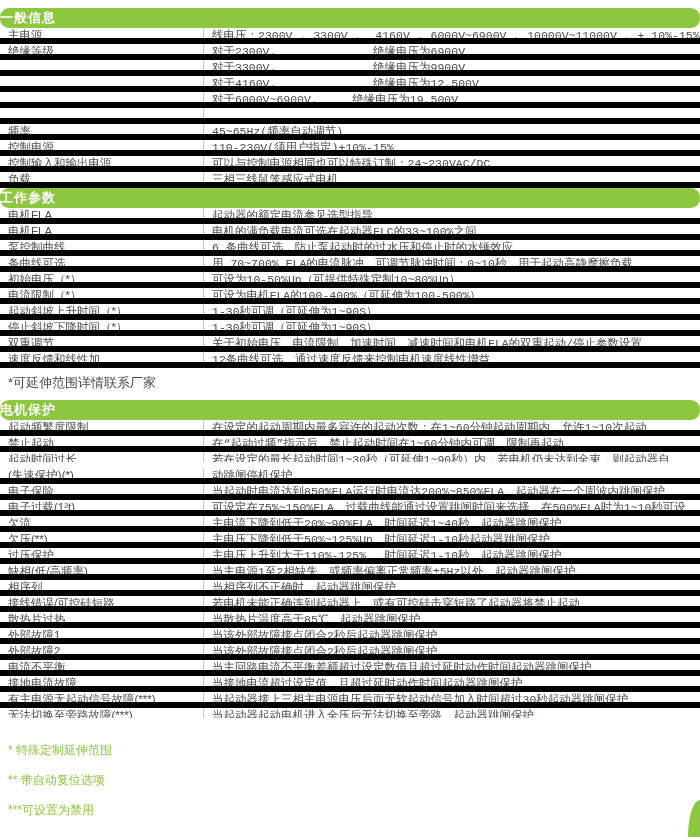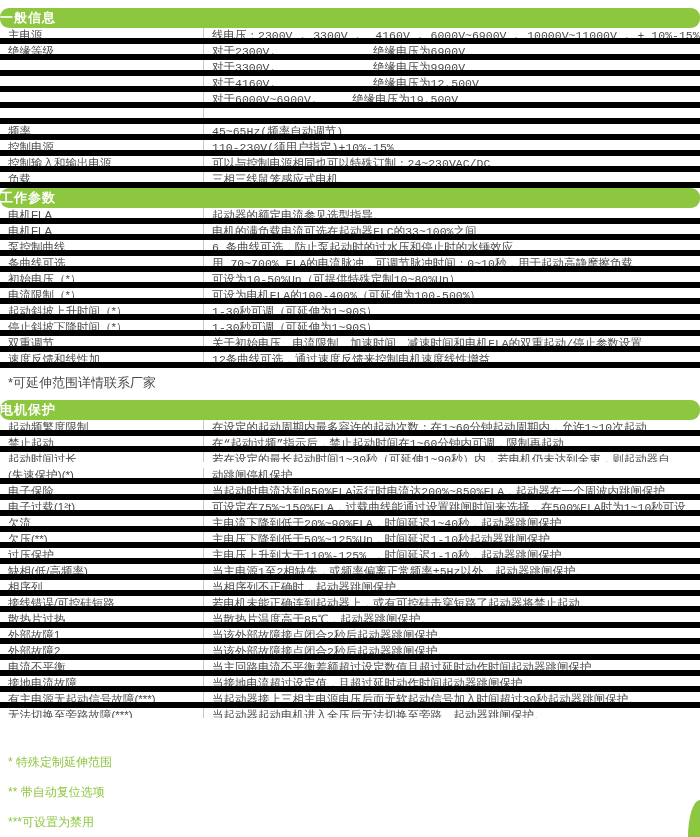--- a/index.html
+++ b/index.html
@@ -24,21 +24,21 @@
   }
   .label{
     flex:0 0 204px;width:204px;box-sizing:border-box;
     padding-left:8px;border-right:1px solid #c9c9c9;
   }
   .value{flex:1;padding-left:8px;font-family:Liberation Mono, monospace;}
   .mid-note{
     height:32px;box-sizing:border-box;padding:7px 0 0 8px;
     font-size:13px;line-height:15px;color:#4a4a4a;
   }
-  .footnotes{margin-top:30px;padding-left:8px;}
+  .footnotes{margin-top:18px;padding-left:8px;}
   .footnote{
     color:#8dc63f;font-size:12px;line-height:16px;margin-bottom:14px;
   }
   .swoosh{
     position:absolute;right:0;bottom:0;width:12px;height:37px;
     background:#8dc63f;border-top-left-radius:100% 100%;
   }
 </style>
 </head>
 <body>

